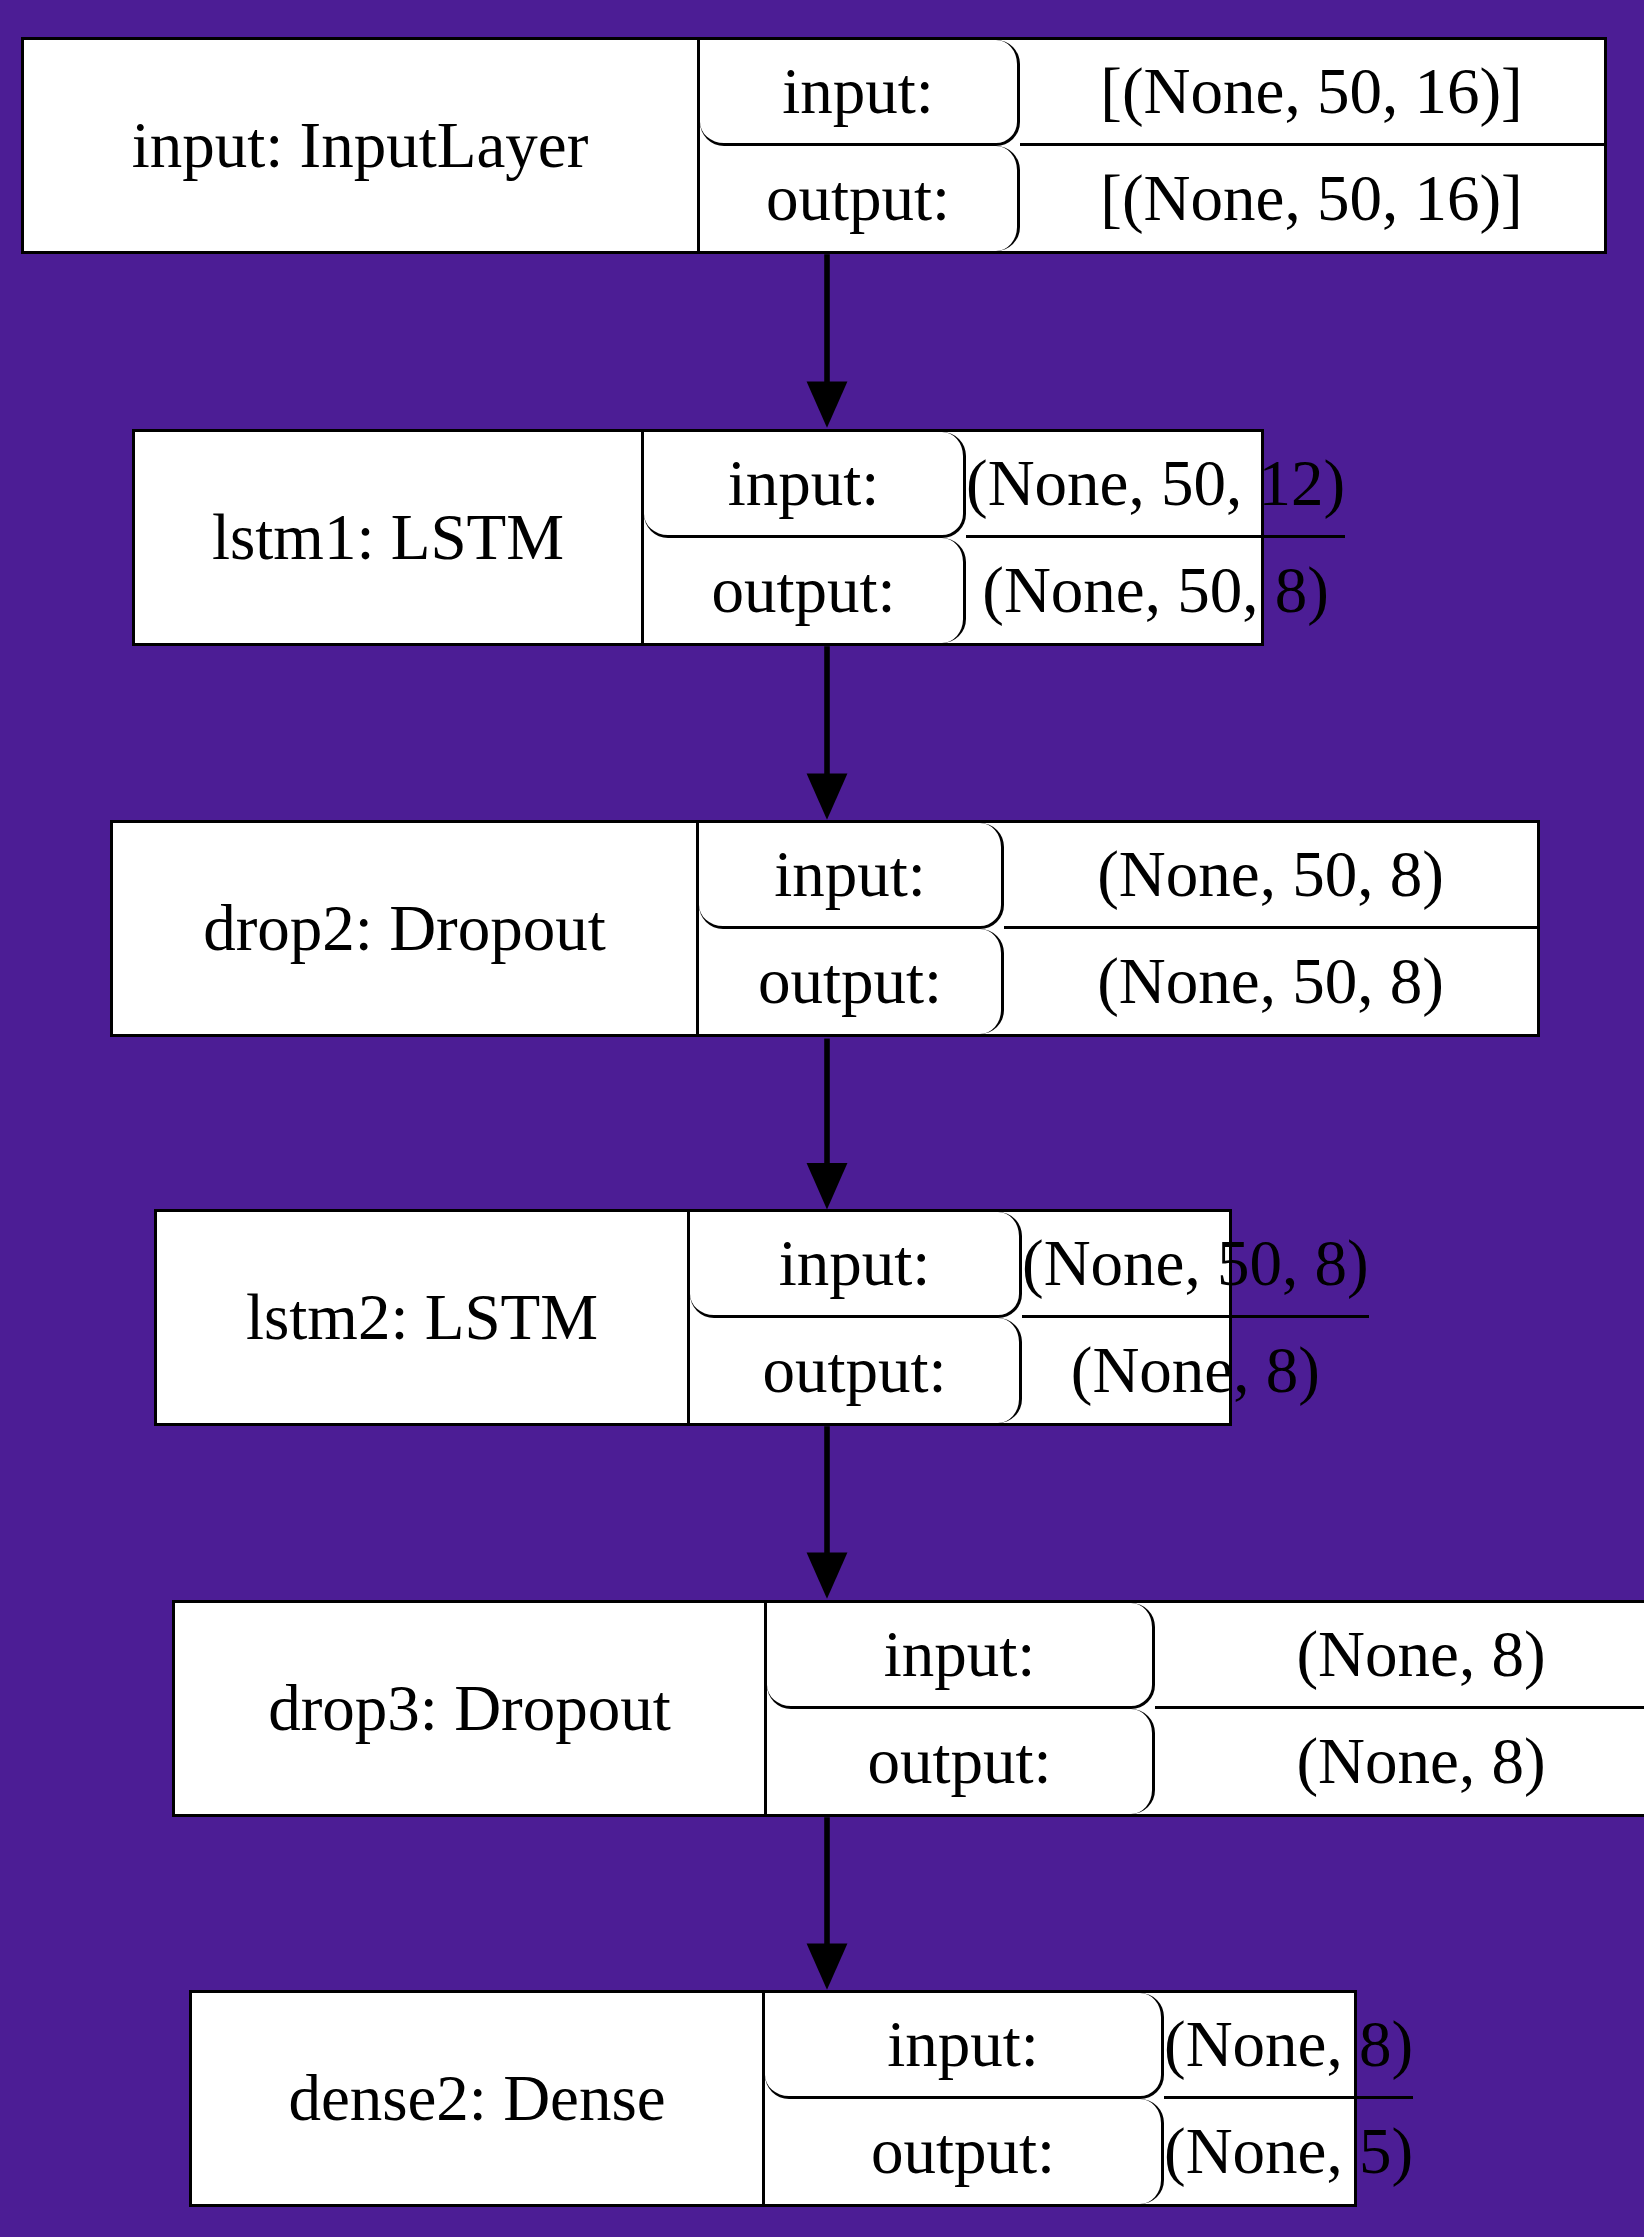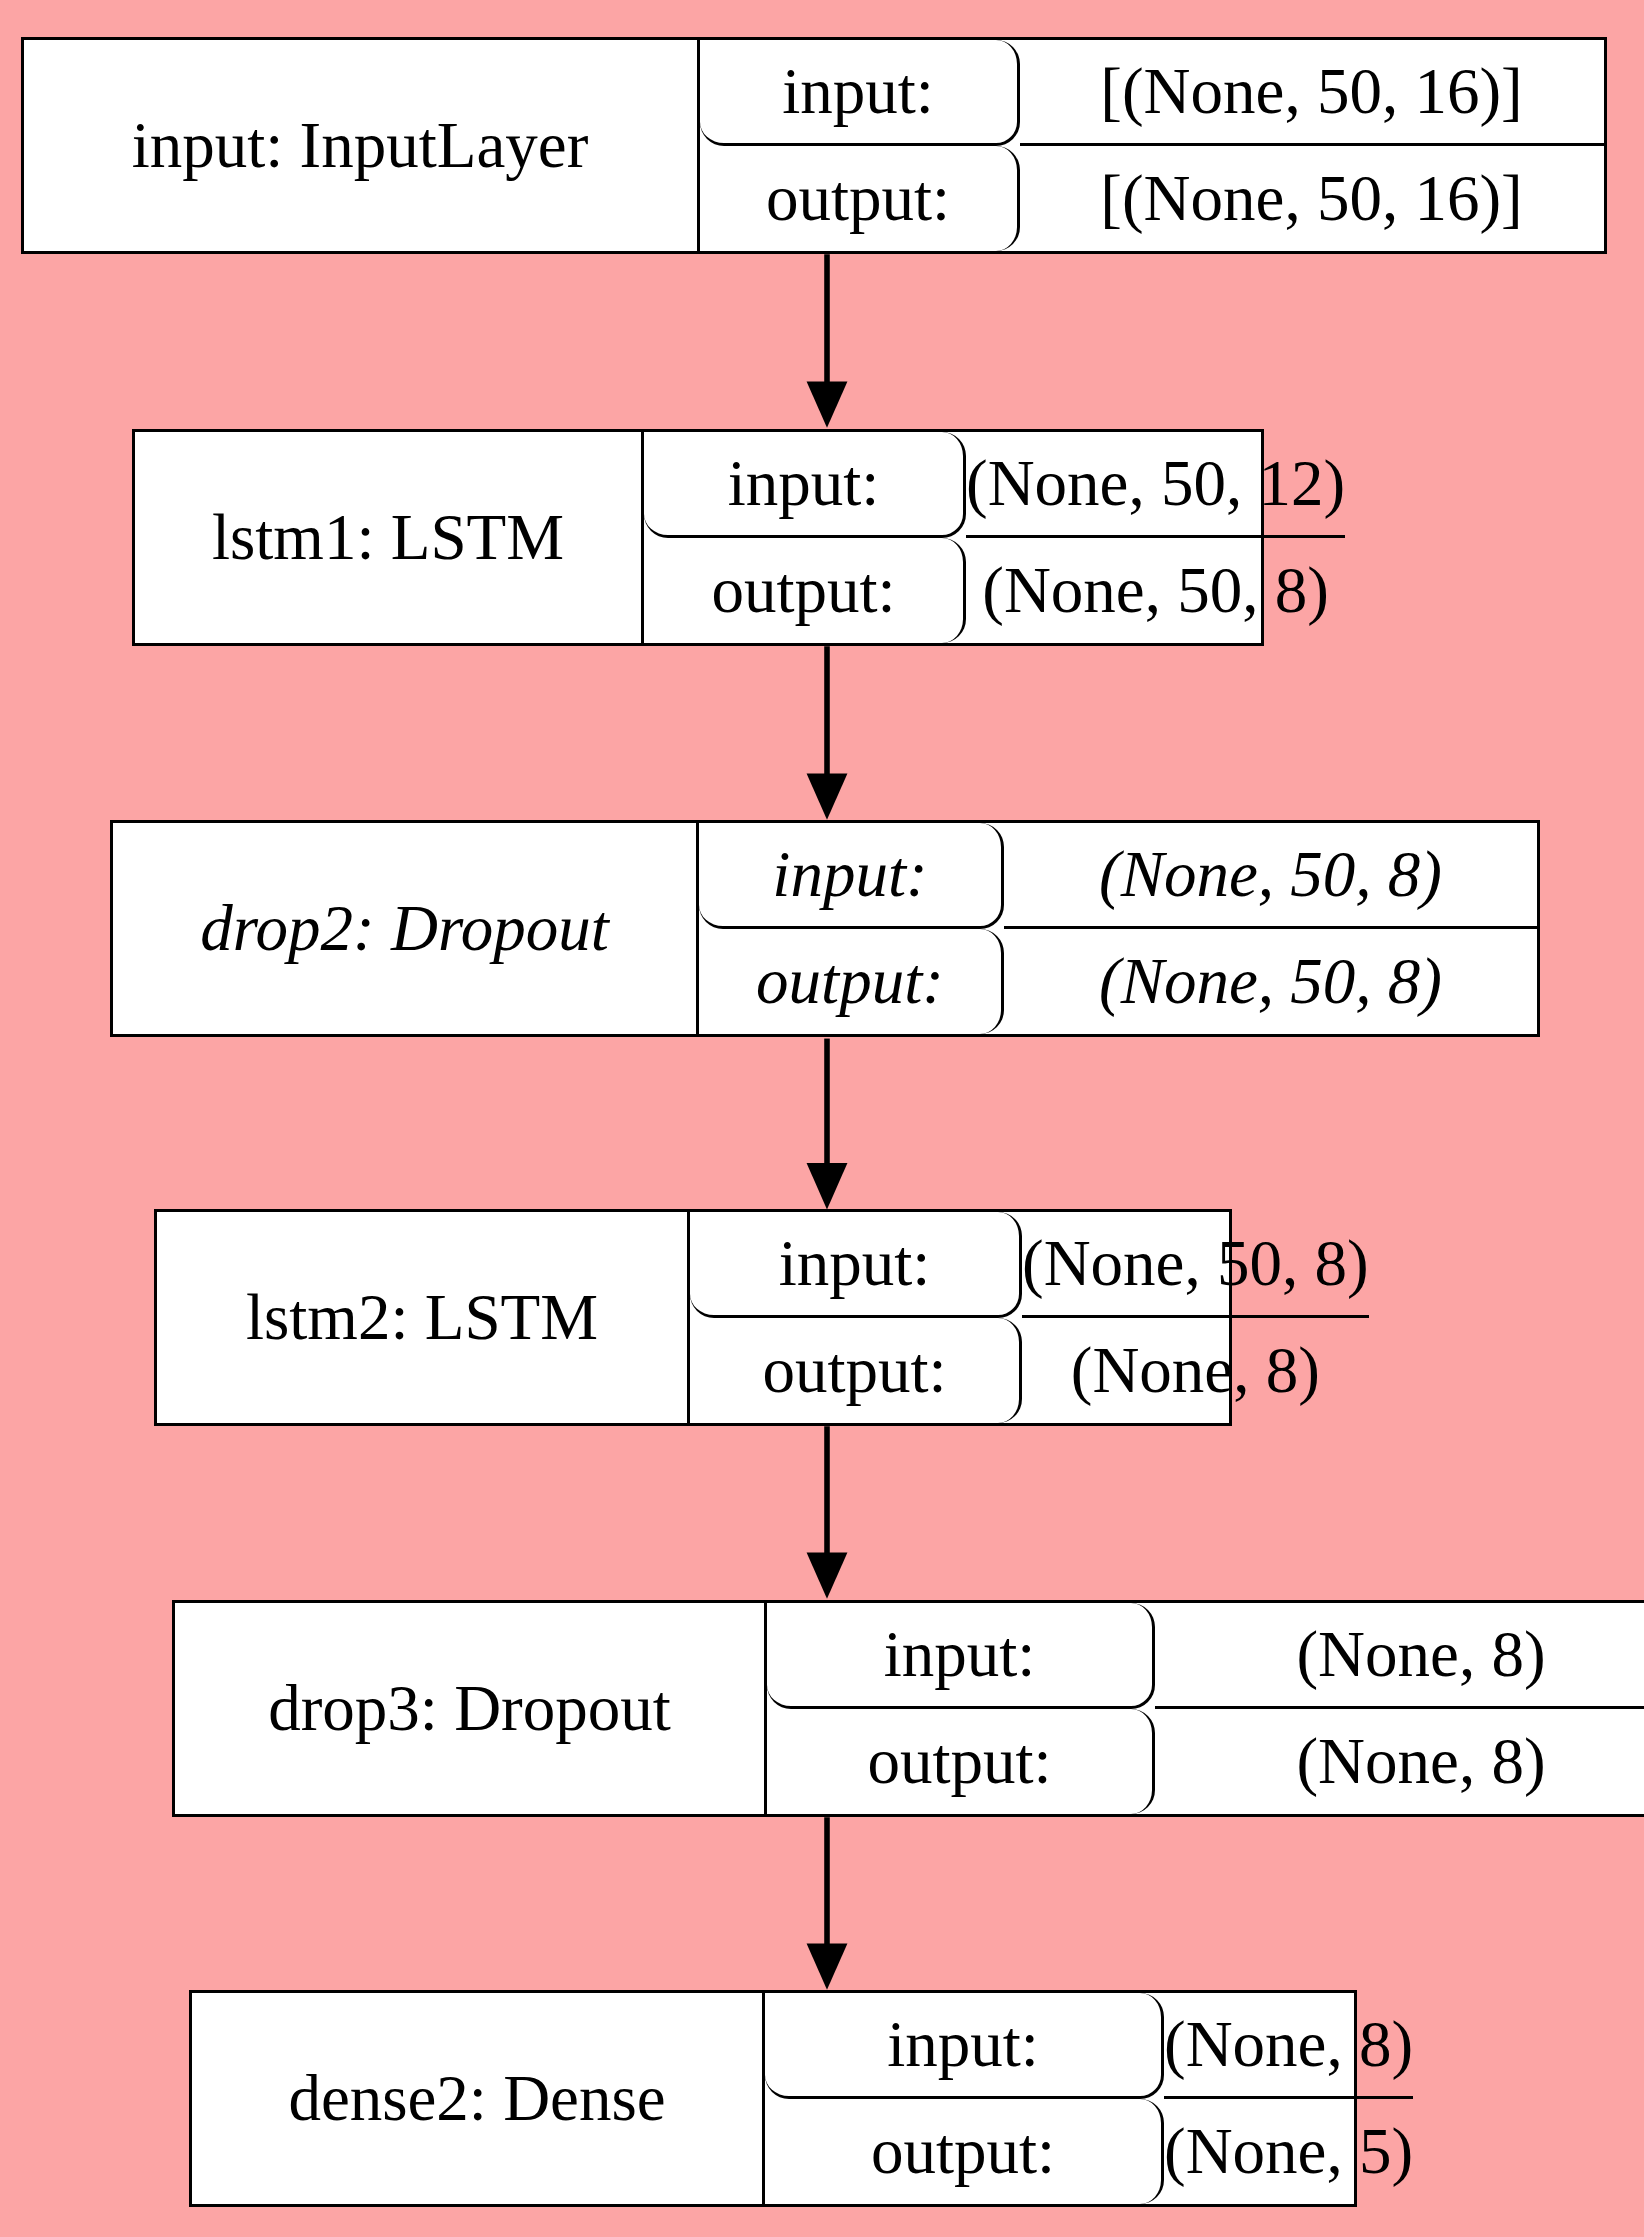--- a/index.html
+++ b/index.html
@@ -10,21 +10,21 @@
   body {
     width: 1644px;
     height: 2237px;
     font-family: "Liberation Serif", "DejaVu Serif", serif;
     color: #000000;
   }
   .canvas {
     position: relative;
     width: 1644px;
     height: 2237px;
-    background: #fca5a5;
+    background: #4c1d95;
   }
   .node {
     position: absolute;
     height: 217px;
     box-sizing: border-box;
     border: 3.7px solid #000000;
     background: #ffffff;
     display: grid;
     grid-template-rows: 1fr 1fr;
     font-size: 65px;
@@ -99,21 +99,21 @@
     <div class="io-value row-bottom">(None, 50, 8)</div>
   </div>
 
   <div class="arrow" style="top:646px; height:174px;">
     <svg viewBox="0 0 56 187">
       <line x1="28" y1="0" x2="28" y2="139" stroke="#000000" stroke-width="6"></line>
       <polygon points="6,137 50,137 28,187" fill="#000000"></polygon>
     </svg>
   </div>
 
-  <div class="node" style="left:110px; top:820px; width:1430px; grid-template-columns:586px 305px 1fr;font-style:italic;">
+  <div class="node" style="left:110px; top:820px; width:1430px; grid-template-columns:586px 305px 1fr;">
     <div class="name-cell">drop2: Dropout</div>
     <div class="io-label row-top">input:</div>
     <div class="io-value row-top">(None, 50, 8)</div>
     <div class="io-label row-bottom">output:</div>
     <div class="io-value row-bottom">(None, 50, 8)</div>
   </div>
 
   <div class="arrow" style="top:1038px; height:172px;">
     <svg viewBox="0 0 56 184">
       <line x1="28" y1="0" x2="28" y2="136" stroke="#000000" stroke-width="6"></line>

